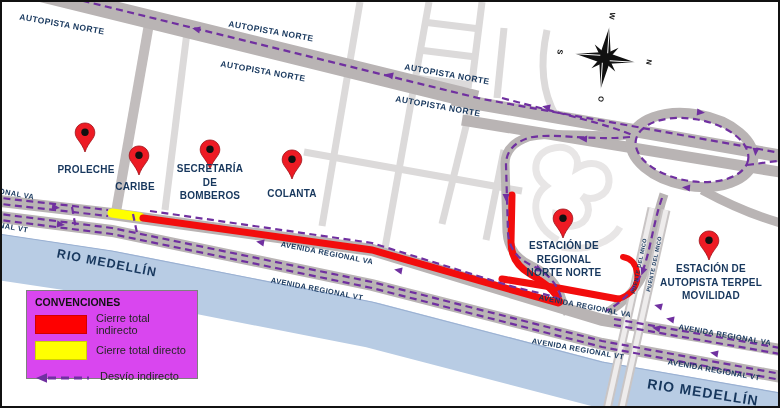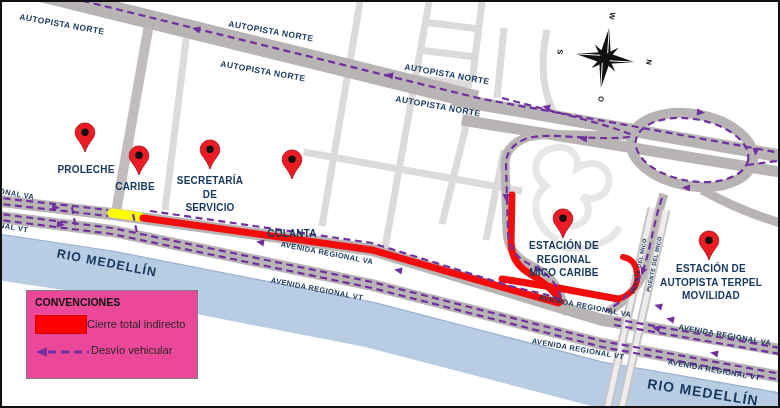--- a/index.html
+++ b/index.html
@@ -10,24 +10,24 @@
              letter-spacing:.4px;transform-origin:center;}
   .river-label{letter-spacing:1px;}
   .marker{position:absolute;}
   .marker-label{position:absolute;text-align:center;font-weight:bold;color:#17375d;
                 font-size:10px;line-height:1.35;letter-spacing:.2px;white-space:nowrap;
                 transform:translate(-50%,0);}
   .pin{position:absolute;width:22px;height:31px;}
   #compass{position:absolute;left:553px;top:6px;width:104px;height:100px;}
   .compass-letter{position:absolute;font-weight:bold;font-size:7.5px;color:#111;
                   transform:translate(-50%,-50%) rotate(100deg);}
-  #legend{position:absolute;left:24px;top:288px;width:172px;height:89px;background:#ec4899;
+  #legend{position:absolute;left:24px;top:288px;width:172px;height:89px;background:#d946ef;
           border:1.6px solid #7f7f7f;box-sizing:border-box;padding:4px 8px 4px 8px;z-index:30;}
   #legend-title{font-weight:bold;font-size:10.5px;color:#111;margin:1px 0 2px 0;}
-  .legend-row{display:flex;align-items:center;margin-top:6px;height:20px;}
+  .legend-row{display:flex;align-items:center;gap:9px;margin-top:6px;height:20px;}
   .legend-swatch{width:52px;height:19px;flex:0 0 52px;border:1px solid rgba(0,0,0,.18);box-sizing:border-box;}
   .legend-swatch-dash{width:56px;height:12px;flex:0 0 56px;}
   .legend-label{font-size:11px;color:#262626;}
 </style>
 </head>
 <body>
 
 <div id="map">
 
   <svg id="basemap" width="780" height="408" viewBox="0 0 780 408">
@@ -161,35 +161,35 @@
             <path d="M11 1 C5.2 1 1.2 5.4 1.2 10.8 C1.2 16.8 7.4 19.6 11 30 C14.6 19.6 20.8 16.8 20.8 10.8 C20.8 5.4 16.8 1 11 1 Z" fill="#ed1b24" stroke="#9d0f16" stroke-width="0.8"></path>
             <circle cx="11" cy="10.3" r="3.7" fill="#111"></circle>
           </svg></div>
         <div class="marker-label" style="left: 133px; top: 178px;"><span>CARIBE</span></div>
       </div>
       <div class="marker">
         <div class="pin" style="left: 197px; top: 137px;"><svg width="22" height="31" viewBox="0 0 22 31">
             <path d="M11 1 C5.2 1 1.2 5.4 1.2 10.8 C1.2 16.8 7.4 19.6 11 30 C14.6 19.6 20.8 16.8 20.8 10.8 C20.8 5.4 16.8 1 11 1 Z" fill="#ed1b24" stroke="#9d0f16" stroke-width="0.8"></path>
             <circle cx="11" cy="10.3" r="3.7" fill="#111"></circle>
           </svg></div>
-        <div class="marker-label" style="left: 208px; top: 172px;"><span>SECRETARÍA</span><br><span>DE</span><br><span>SERVICIO</span></div>
+        <div class="marker-label" style="left: 208px; top: 160px;"><span>SECRETARÍA</span><br><span>DE</span><br><span>BOMBEROS</span></div>
       </div>
       <div class="marker">
         <div class="pin" style="left: 279px; top: 147px;"><svg width="22" height="31" viewBox="0 0 22 31">
             <path d="M11 1 C5.2 1 1.2 5.4 1.2 10.8 C1.2 16.8 7.4 19.6 11 30 C14.6 19.6 20.8 16.8 20.8 10.8 C20.8 5.4 16.8 1 11 1 Z" fill="#ed1b24" stroke="#9d0f16" stroke-width="0.8"></path>
             <circle cx="11" cy="10.3" r="3.7" fill="#111"></circle>
           </svg></div>
-        <div class="marker-label" style="left: 290px; top: 185px; margin-top: 40px;"><span>COLANTA</span></div>
+        <div class="marker-label" style="left: 290px; top: 185px;"><span>COLANTA</span></div>
       </div>
       <div class="marker">
         <div class="pin" style="left: 550px; top: 206px;"><svg width="22" height="31" viewBox="0 0 22 31">
             <path d="M11 1 C5.2 1 1.2 5.4 1.2 10.8 C1.2 16.8 7.4 19.6 11 30 C14.6 19.6 20.8 16.8 20.8 10.8 C20.8 5.4 16.8 1 11 1 Z" fill="#ed1b24" stroke="#9d0f16" stroke-width="0.8"></path>
             <circle cx="11" cy="10.3" r="3.7" fill="#111"></circle>
           </svg></div>
-        <div class="marker-label" style="left: 562px; top: 237px;"><span>ESTACIÓN DE</span><br><span>REGIONAL</span><br><span>MICO CARIBE</span></div>
+        <div class="marker-label" style="left: 562px; top: 237px;"><span>ESTACIÓN DE</span><br><span>REGIONAL</span><br><span>NORTE NORTE</span></div>
       </div>
       <div class="marker">
         <div class="pin" style="left: 696px; top: 228px;"><svg width="22" height="31" viewBox="0 0 22 31">
             <path d="M11 1 C5.2 1 1.2 5.4 1.2 10.8 C1.2 16.8 7.4 19.6 11 30 C14.6 19.6 20.8 16.8 20.8 10.8 C20.8 5.4 16.8 1 11 1 Z" fill="#ed1b24" stroke="#9d0f16" stroke-width="0.8"></path>
             <circle cx="11" cy="10.3" r="3.7" fill="#111"></circle>
           </svg></div>
         <div class="marker-label" style="left: 709px; top: 260px;"><span>ESTACIÓN DE</span><br><span>AUTOPISTA TERPEL</span><br><span>MOVILIDAD</span></div>
       </div>
     </div>
   <div id="compass" style="left: 0px; top: 0px; width: 780px; height: 408px;">
@@ -200,21 +200,25 @@
     </div>
 
   <div id="legend">
     <div id="legend-title">CONVENCIONES</div>
     <div id="legend-rows">
         <div class="legend-row">
           <div class="legend-swatch" style="background: rgb(254, 0, 0);"></div>
           <div class="legend-label">Cierre total indirecto</div>
         </div>
         <div class="legend-row">
+          <div class="legend-swatch" style="background: rgb(255, 255, 0);"></div>
+          <div class="legend-label">Cierre total directo</div>
+        </div>
+        <div class="legend-row">
           <div class="legend-swatch-dash"><svg width="56" height="12" viewBox="0 0 56 12">
               <path d="M13,6 L54,6" stroke="#7030a0" stroke-width="3.2" stroke-dasharray="8 5" fill="none"></path>
               <path d="M12,1.2 L1,6 L12,10.8 Z" fill="#7030a0"></path>
             </svg></div>
-          <div class="legend-label">Desvío vehicular</div>
+          <div class="legend-label">Desvío indirecto</div>
         </div>
       </div>
   </div>
 </div>
 
 </body></html>

